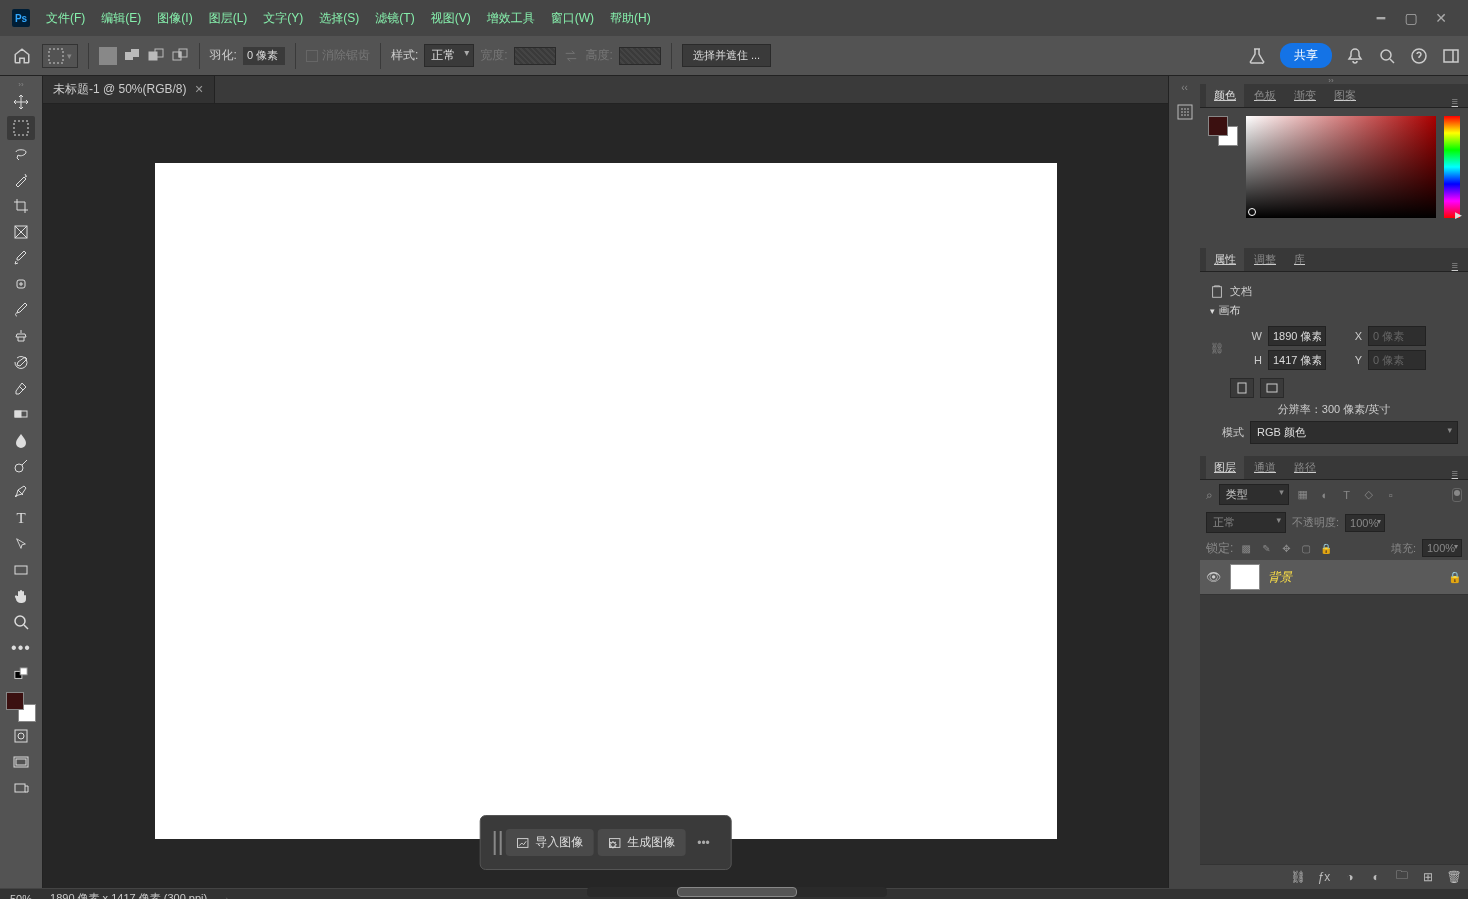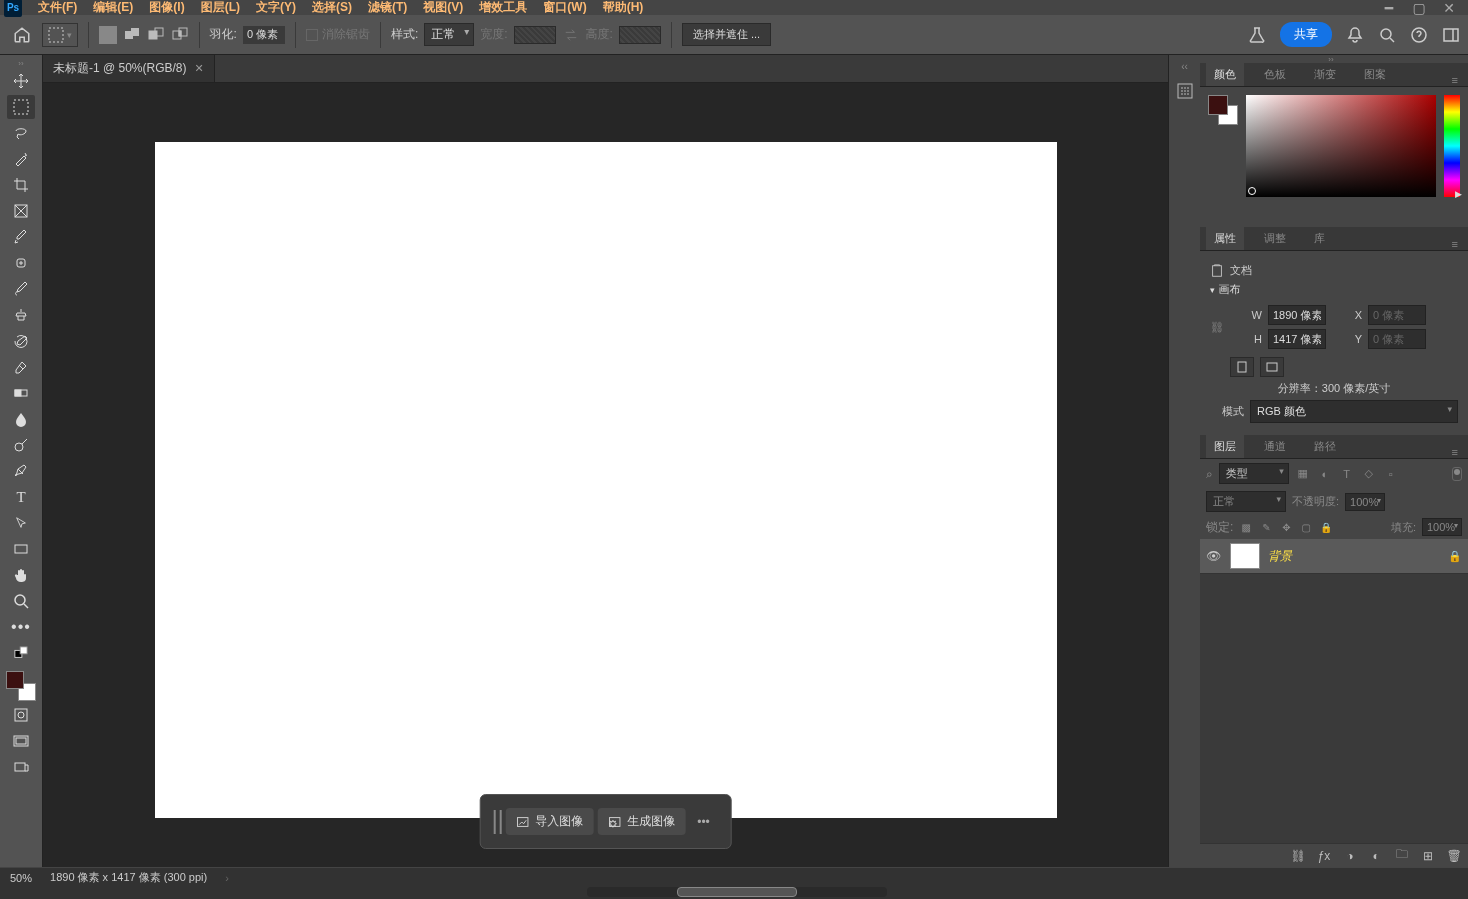--- a/index.html
+++ b/index.html
@@ -1,19 +1,19 @@
 <!DOCTYPE html>
 <html><head>
 <meta charset="utf-8">
 <style>
 * { margin: 0; padding: 0; box-sizing: border-box; font-family: "Microsoft YaHei", sans-serif; user-select: none; }
 body { width: 1468px; height: 899px; background: #323232; color: #ccc; font-size: 12px; overflow: hidden; position: relative; }
-.menubar { height: 15px; background: #454545; display: flex; align-items: center; padding: 0 4px; }
+.menubar { height: 36px; background: #454545; display: flex; align-items: center; padding: 0 12px; }
 .ps-logo { width: 18px; height: 18px; background: #001e36; color: #31a8ff; font-weight: bold; font-size: 10px; display: flex; align-items: center; justify-content: center; border-radius: 2px; margin-right: 8px; }
-.menu-item { padding: 4px 8px; cursor: pointer; color: #fdba74; font-weight: bold; }
+.menu-item { padding: 4px 8px; cursor: pointer; color: #86efac; }
 .win-controls { margin-left: auto; display: flex; }
 .win-btn { width: 30px; height: 20px; display: flex; align-items: center; justify-content: center; cursor: pointer; color: #aaa; font-size: 14px;}
 .optbar { height: 40px; background: #535353; display: flex; align-items: center; padding: 0 8px; gap: 6px; border-bottom: 1px solid #222;}
 .home-icon { width: 28px; height: 28px; display: flex; align-items: center; justify-content: center; cursor: pointer; }
 .sel-dd { border: 1px solid #333; padding: 3px 5px; display: flex; align-items: center; gap: 3px; background: #535353; cursor: pointer;}
 .sep { width: 1px; height: 26px; background: #3a3a3a; margin: 0 4px; }
 .swatch { width: 18px; height: 18px; border: 1px solid #888; }
 .opt-label { color: #ccc; }
 .opt-input { background: #3a3a3a; color: #ddd; border: none; padding: 3px 4px; width: 42px; font-size: 11px;}
 .opt-sel { background: #3a3a3a; color: #ddd; border: 1px solid #2a2a2a; padding: 2px 18px 2px 6px; position: relative; cursor: pointer;}
@@ -41,21 +41,21 @@
 .ctx-handle { width: 8px; height: 24px; border-left: 2px solid #888; border-right: 2px solid #888; cursor: grab;}
 .ctx-btn { background: #4a4a4a; padding: 5px 10px; border-radius: 4px; display:flex; align-items:center; gap:6px; cursor:pointer; color:#ddd;}
 .ctx-more { padding: 5px 8px; cursor:pointer; color:#aaa;}
 .statusbar { height: 20px; background: #323232; border-top: 1px solid #444; display: flex; align-items: center; padding: 0 10px; gap: 18px; font-size: 11px; color: #ccc;}
 .statusbar .sep-s { color: #666;}
 .hscroll { position:absolute; bottom:2px; left:40%; width: 300px; height: 10px; background:#2a2a2a; border-radius:4px;}
 .hscroll .thumb{ position:absolute; left:30%; width:40%; height:100%; background:#555; border-radius:4px;}
 .right-dock { width: 268px; background: #454545; display: flex; flex-direction: column;}
 .dock-collapse-strip { width: 32px; background: #454545; border-left: 1px solid #222; display:flex; flex-direction:column; align-items:center; padding-top:6px; gap:10px;}
 .dock-collapse-strip .toggle { color:#888; font-size:10px; cursor:pointer;}
-.panel-tabs { display: flex; background: #383838; height: 24px; align-items: flex-end; padding: 0 6px; gap: 12px; border-bottom: 1px solid #222; position:relative;}
+.panel-tabs { display: flex; background: #383838; height: 24px; align-items: flex-end; padding: 0 6px; gap: 2px; border-bottom: 1px solid #222; position:relative;text-decoration:underline;}
 .p-tab { padding: 4px 8px; color: #888; cursor: pointer; font-size: 11px;}
 .p-tab.active { color: #ddd; background: #454545;}
 .p-menu { margin-left: auto; color: #888; cursor: pointer; font-size: 11px; padding-right:4px;}
 .panel-body { background: #454545; }
 .color-panel { height: 140px; padding: 8px; display: flex; gap: 8px;}
 .color-fgbg { width: 30px; height: 30px; position: relative;}
 .color-fgbg .fg { width: 20px; height: 20px; background: #3b1010; border: 1px solid #888; position: absolute; top: 0; left: 0; z-index:2;}
 .color-fgbg .bg { width: 20px; height: 20px; background: #fff; border: 1px solid #888; position: absolute; bottom: 0; right: 0;}
 .spectrum { flex: 1; height: 102px; background: linear-gradient(to bottom, rgba(0,0,0,0), #000), linear-gradient(to right, #fff, #a00); position:relative;}
 .spectrum .picker{ position:absolute; left:2px; bottom:2px; width:8px; height:8px; border:1px solid #fff; border-radius:50%;}

